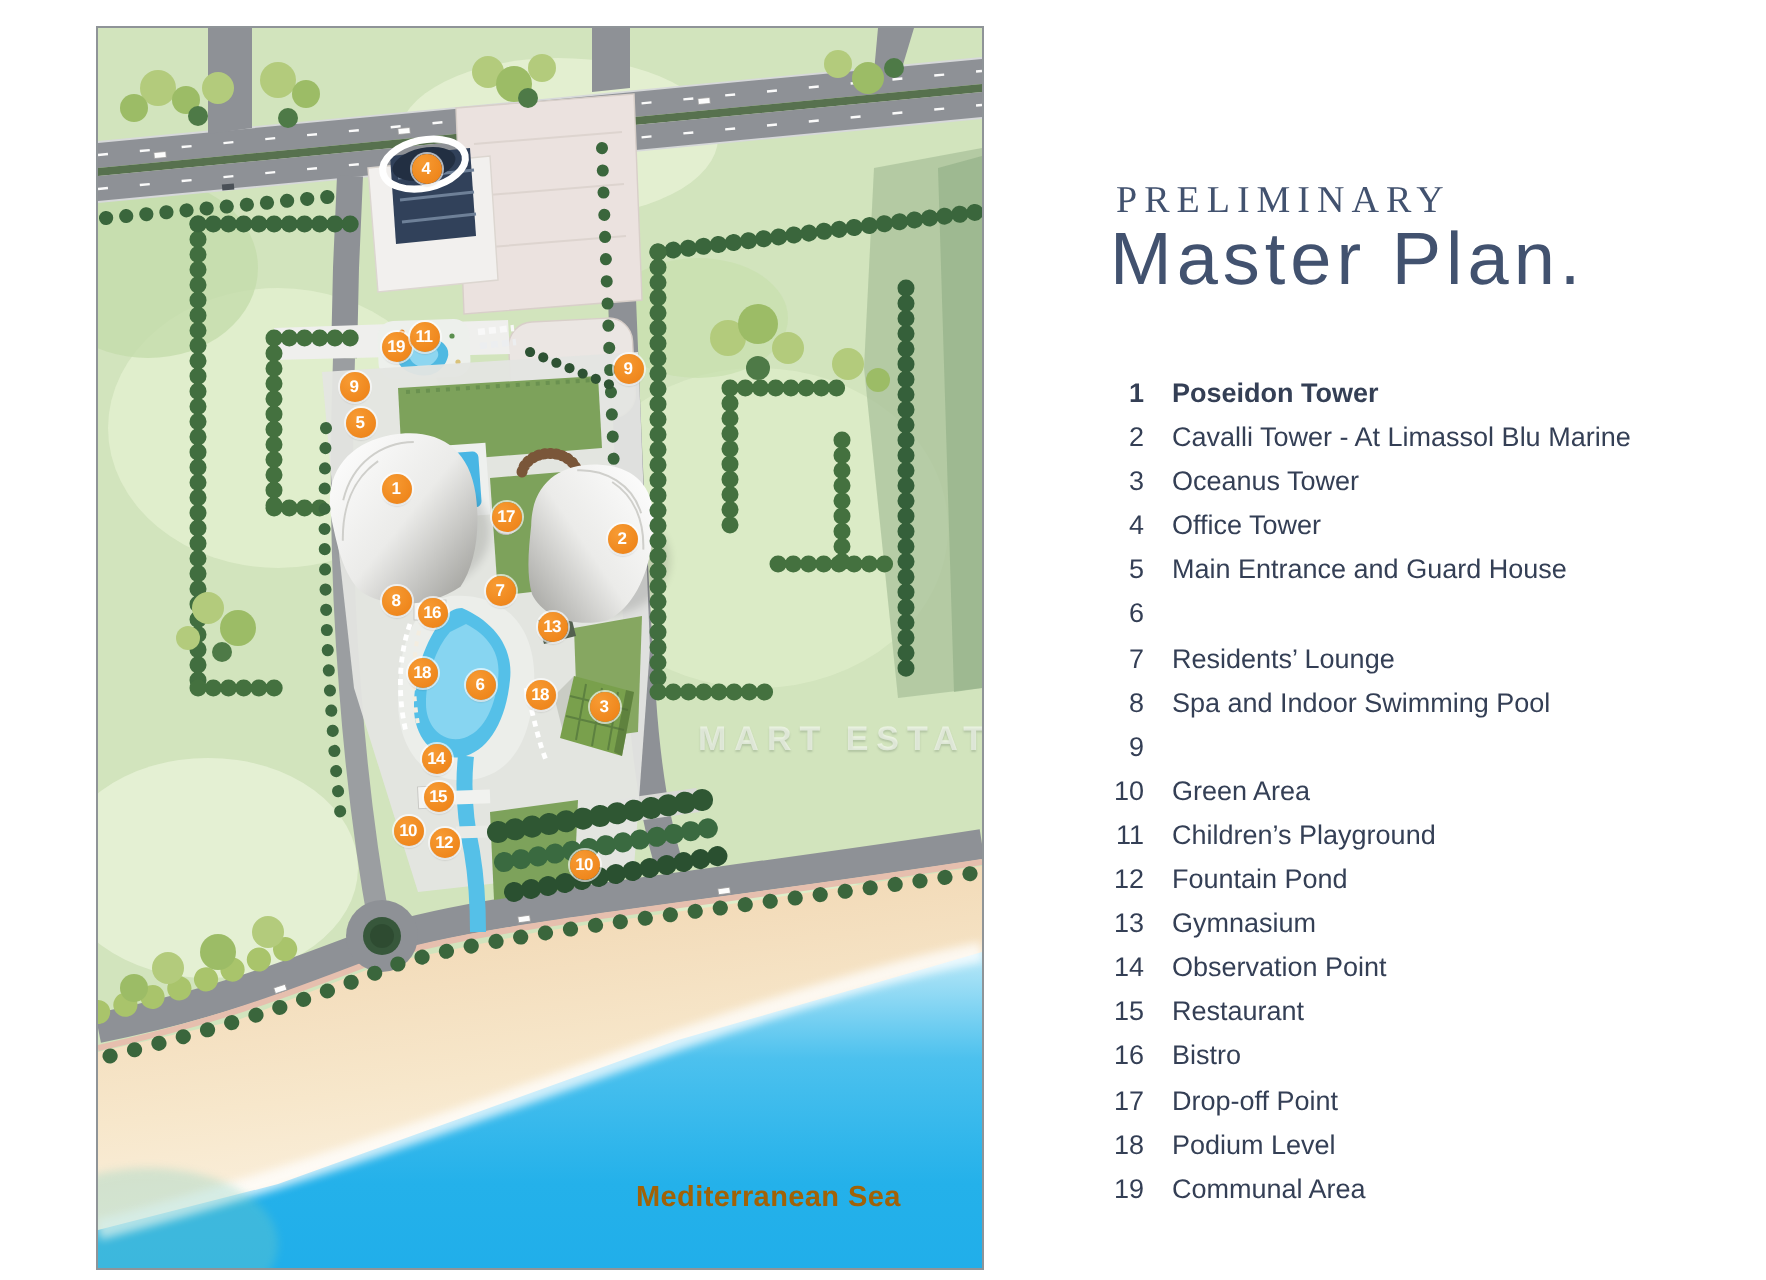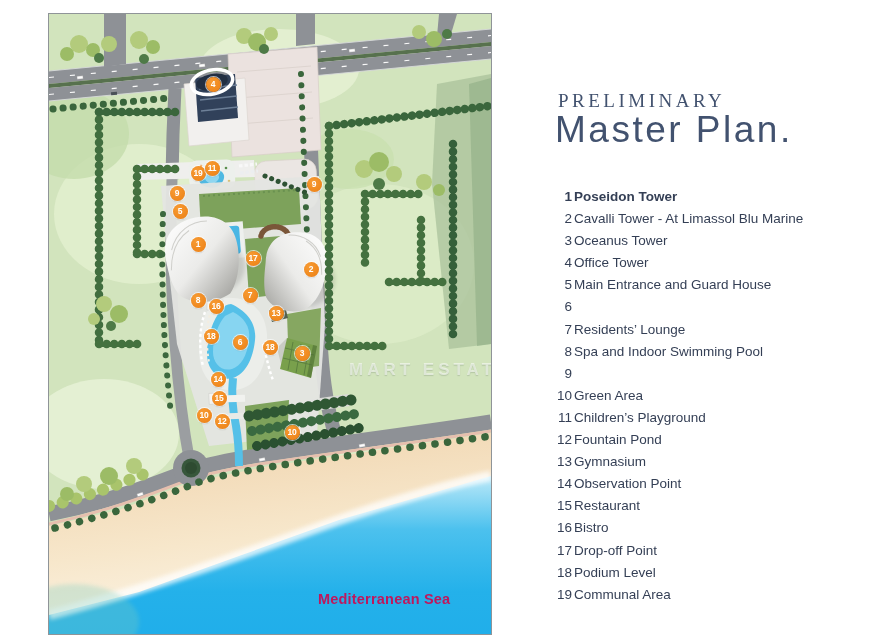--- a/index.html
+++ b/index.html
@@ -11,30 +11,30 @@
   .map-frame svg{position:absolute;left:0;top:0;}
   .marker{position:absolute;width:15px;height:15px;border-radius:50%;
           background:radial-gradient(circle at 35% 30%,#f79b33,#ec7f14);
           box-shadow:0 0 0 1px rgba(255,255,255,.65),0 1px 1px rgba(0,0,0,.25);
           color:#fff;font-size:8.5px;font-weight:700;letter-spacing:-.3px;
           display:flex;align-items:center;justify-content:center;}
   .watermark{position:absolute;left:300px;top:346px;font-size:17px;font-weight:700;
              letter-spacing:4px;color:rgba(255,255,255,.55);white-space:nowrap;
              text-shadow:0 1px 1px rgba(90,110,90,.25);}
   .sea-label{position:absolute;left:269px;top:577px;font-size:14.5px;font-weight:600;
-             color:#be185d;letter-spacing:.2px;white-space:nowrap;}
+             color:#a16207;letter-spacing:.2px;white-space:nowrap;}
   
   .kicker{position:absolute;left:558px;top:90px;font-size:19px;letter-spacing:3.5px;
           color:#42526f;font-family:Liberation Serif, serif;}
   .title{position:absolute;left:555px;top:109px;font-size:37px;letter-spacing:2.5px;
          color:#42526f;}
   .legend{position:absolute;left:548px;top:186px;}
   .legend-row{display:flex;height:22.1px;line-height:22.1px;font-size:13.5px;color:#343f55;}
   .legend-row .num{width:24px;text-align:right;}
-  .legend-row .lbl{margin-left:2px;white-space:nowrap;}
+  .legend-row .lbl{margin-left:14px;white-space:nowrap;}
   .legend-row.bold{font-weight:700;}
 </style>
 </head>
 <body>
 
 <div class="canvas">
 
   <div class="map-frame">
     <svg width="442" height="620" viewBox="0 0 442 620">
       <defs>

